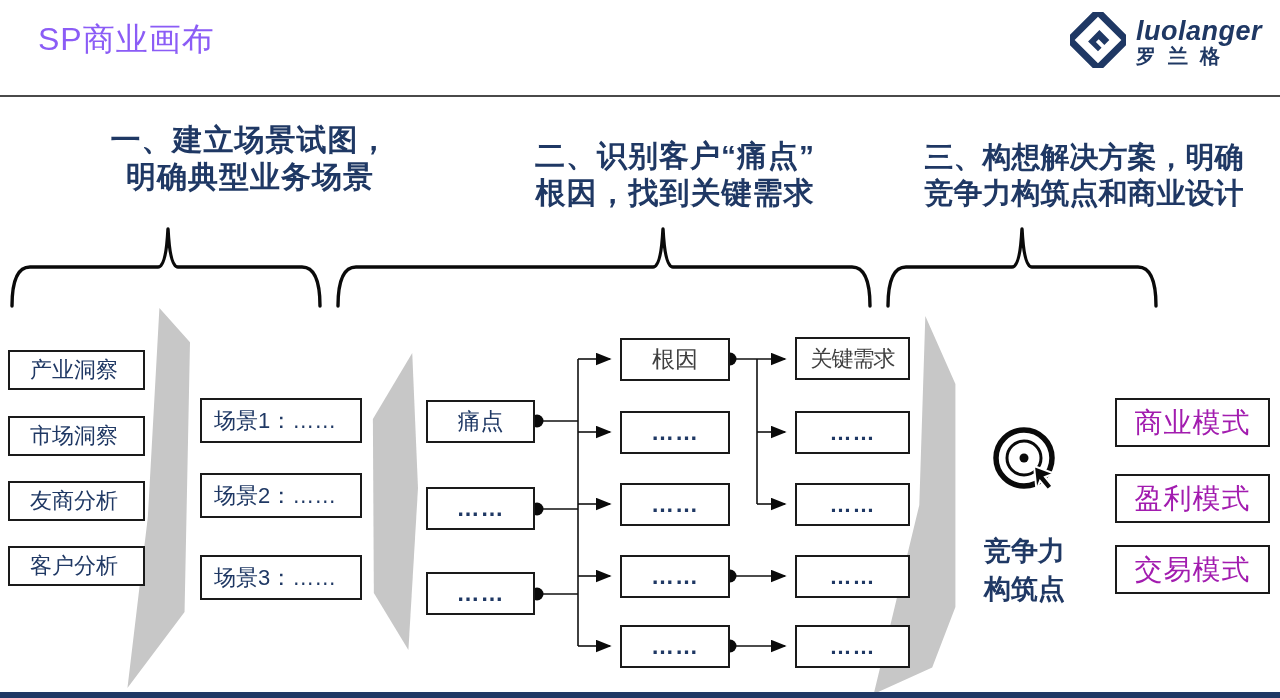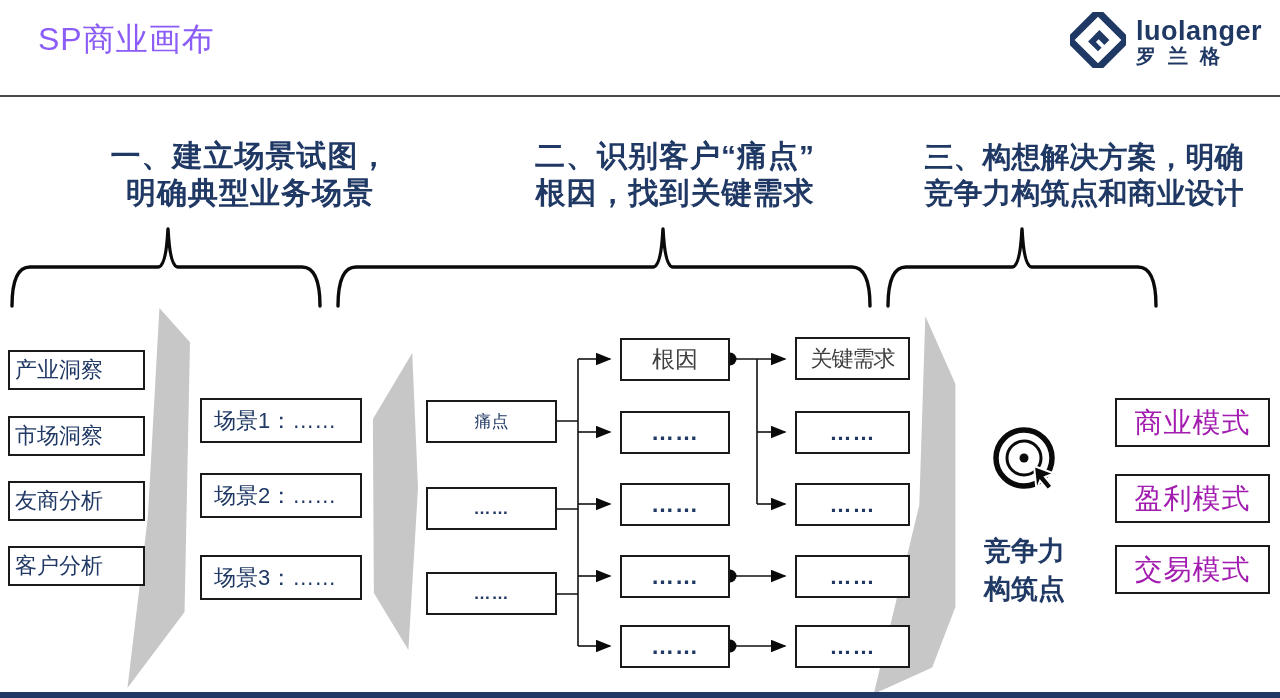--- a/index.html
+++ b/index.html
@@ -10,45 +10,45 @@
   }
   .abs { position:absolute; }
 
   
   .page-title { left:38px; top:18px; font-size:32px; font-weight:500; color:#8b5cf6; letter-spacing:1px; }
   .divider { left:0; top:95px; width:1280px; height:2px; background:#4a4a4a; }
   .bottom-bar { left:0; top:692px; width:1280px; height:6px; background:#1F3864; }
 
   .logo { right:18px; top:12px; display:flex; align-items:center; gap:10px; }
   .logo-text { text-align:left; }
-  .logo-brand { font-size:27px; font-weight:bold; color:#1F3864; line-height:1.0; letter-spacing:0.5px; }
+  .logo-brand { font-size:27px; font-weight:bold; color:#1F3864; line-height:1.0; letter-spacing:0.5px;font-style:italic; }
   .logo-brand-cn { font-size:20px; font-weight:bold; color:#1F3864; letter-spacing:12px; line-height:1.1; margin-top:2px; white-space:nowrap; }
 
   
   .sec-h { font-weight:bold; color:#1F3864; font-size:30px; line-height:37px; text-align:center; letter-spacing:1px; }
   .sec-h span { display:block; }
-  .sec-1 { left:80px;  top:137px; width:340px;text-align:center; }
+  .sec-1 { left:80px;  top:121px; width:340px;text-align:center; }
   .sec-2 { left:470px; top:137px; width:410px; }
   .sec-3 { left:888px; top:139px; width:392px; font-size:29px; line-height:36px; letter-spacing:0; }
 
   
   .panel { background:#c7c7c7; }
   .panel-1 { left:122px; top:308px; width:68px;  height:380px;
              clip-path:polygon(55% 0%, 100% 9%, 92% 80%, 8% 100%, 38% 55%); }
   .panel-2 { left:370px; top:353px; width:48px;  height:300px;
              clip-path:polygon(88% 0%, 100% 45%, 80% 99%, 8% 80%, 6% 22%); }
   .panel-3 { left:872px; top:316px; width:86px;  height:378px;
              clip-path:polygon(62% 0%, 97% 18%, 97% 77%, 70% 93%, 2% 100%, 55% 50%); }
 
   
   .box { position:absolute; background:#fff; border:2px solid #1a1a1a;
          display:flex; align-items:center; box-sizing:border-box; }
-  .analysis-box { left:8px; width:137px; height:40px; font-size:22px; color:#1F3864; font-weight:500; padding-left:5px; }
+  .analysis-box { left:8px; width:137px; height:40px; font-size:22px; color:#1F3864; font-weight:500; padding-left:20px; }
   .scenario-box { left:200px; width:162px; height:45px; font-size:22px; color:#1F3864; font-weight:500; padding-left:12px; }
-  .pain-box { left:426px; width:131px; height:43px; font-size:17px; color:#1F3864; font-weight:500; justify-content:center;text-align:right; }
+  .pain-box { left:426px; width:109px; height:43px; font-size:23px; color:#1F3864; font-weight:500; justify-content:center;text-align:right; }
   .root-box { left:620px; width:110px; height:43px; font-size:23px; color:#3f3f3f; justify-content:center; }
   .need-box { left:795px; width:115px; height:43px; font-size:22px; color:#3f3f3f; justify-content:center; letter-spacing:-1px; }
   .dots-navy { color:#1F3864 !important; font-weight:bold; letter-spacing:1px; }
   .model-box { left:1115px; width:155px; height:49px; font-size:28px; color:#a21caf; font-weight:400; justify-content:center; letter-spacing:1px; }
 
   
   .comp-label { left:984px; top:516px; font-size:27px; font-weight:bold; color:#1F3864; line-height:38px; text-align:center;margin-top:16px; }
   .comp-label span { display:block; }
 
   svg.overlay { position:absolute; left:0; top:0; pointer-events:none; }

